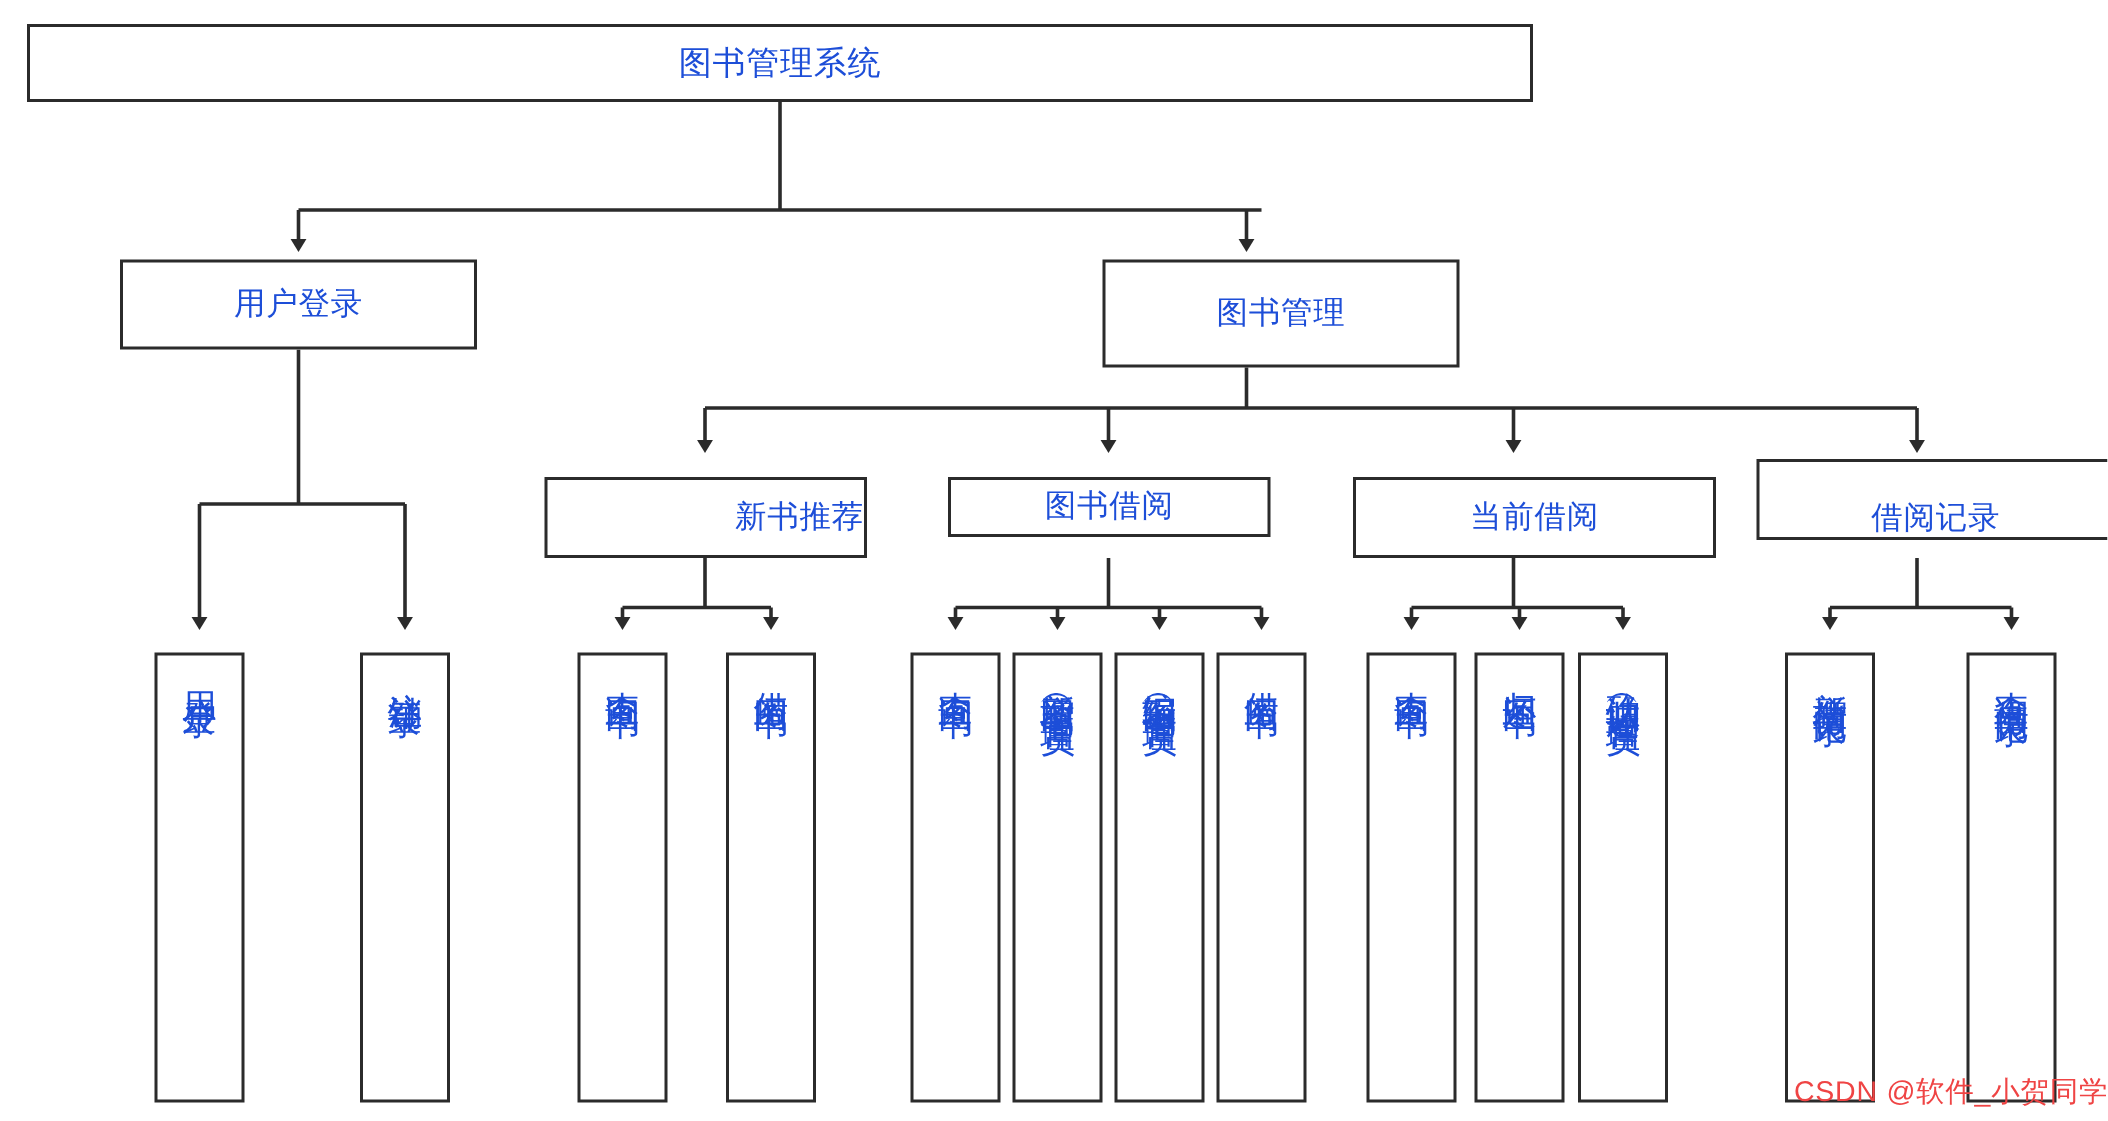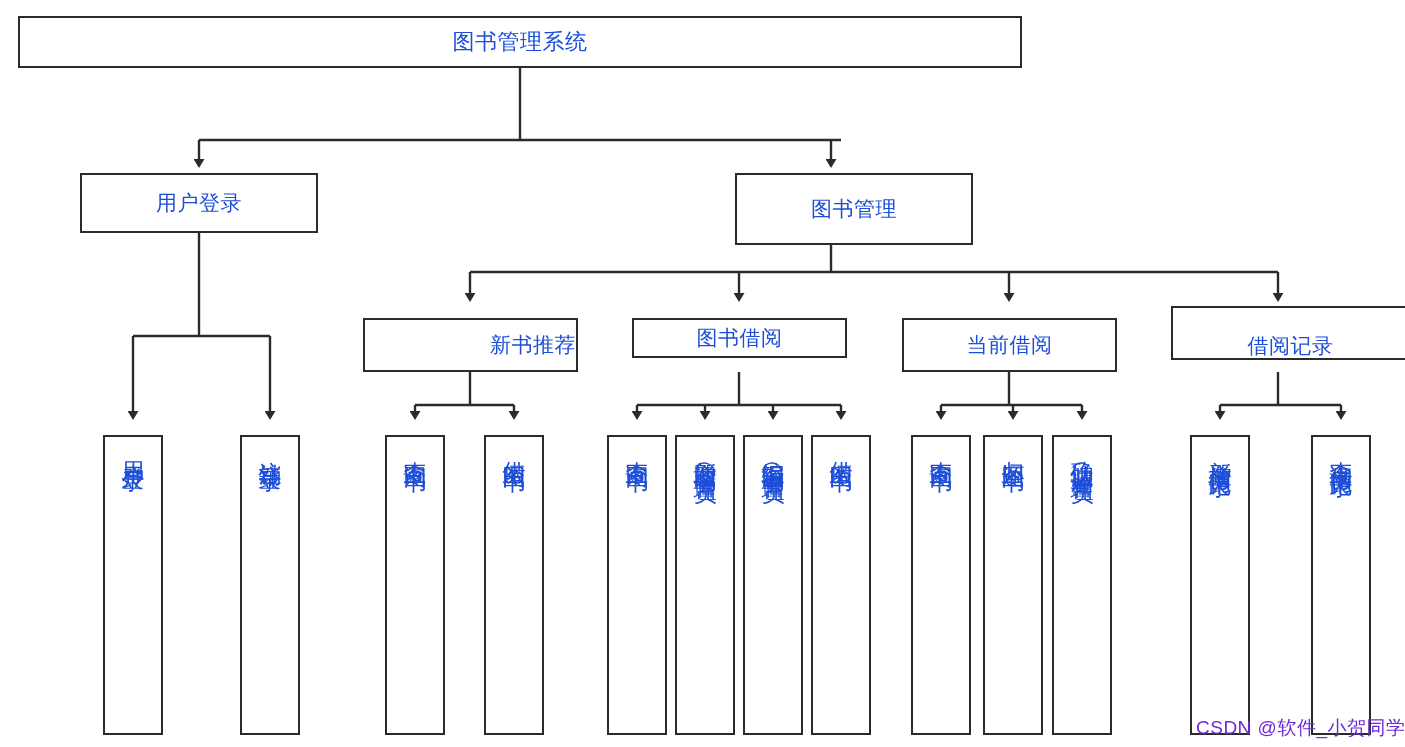--- a/index.html
+++ b/index.html
@@ -55,21 +55,21 @@
     text-orientation: upright;
     font-size: 23px;
     letter-spacing: 3px;
     line-height: 1;
     white-space: nowrap;
   }
   .node.root .node-label { font-size: 22px; }
   .watermark {
     position: absolute;
     font-size: 19px;
-    color: #6d28d9;
+    color: #ef4444;
     white-space: nowrap;
     letter-spacing: 0.5px;
   }
 </style>
 </head>
 <body>
 
 <div id="canvas">
 
   <svg class="wires" viewBox="0 0 1405 747" xmlns="http://www.w3.org/2000/svg">
@@ -132,21 +132,21 @@
   <div class="node horiz" style="left: 712px; top: 173px; width: 238px; height: 72px; margin-left: 23px;">
     <span class="node-label">图书管理</span>
   </div>
 
   <div class="node horiz" style="left: 363px; top: 318px; width: 215px; height: 54px; justify-content: flex-end;">
     <span class="node-label">新书推荐</span>
   </div>
   <div class="node horiz" style="left: 632px; top: 318px; width: 215px; height: 40px;">
     <span class="node-label">图书借阅</span>
   </div>
-  <div class="node horiz" style="left: 902px; top: 318px; width: 215px; height: 54px;">
+  <div class="node horiz" style="left: 902px; top: 318px; width: 242px; height: 54px;">
     <span class="node-label">当前借阅</span>
   </div>
   <div class="node horiz" style="left: 1171px; top: 306px; width: 239px; height: 54px; align-items: flex-end;">
     <span class="node-label">借阅记录</span>
   </div>
 
   <div class="node vert" style="left: 103px; top: 435px; width: 60px; height: 300px;">
     <span class="node-label">用户登录</span>
   </div>
   <div class="node vert" style="left: 240px; top: 435px; width: 60px; height: 300px;">

